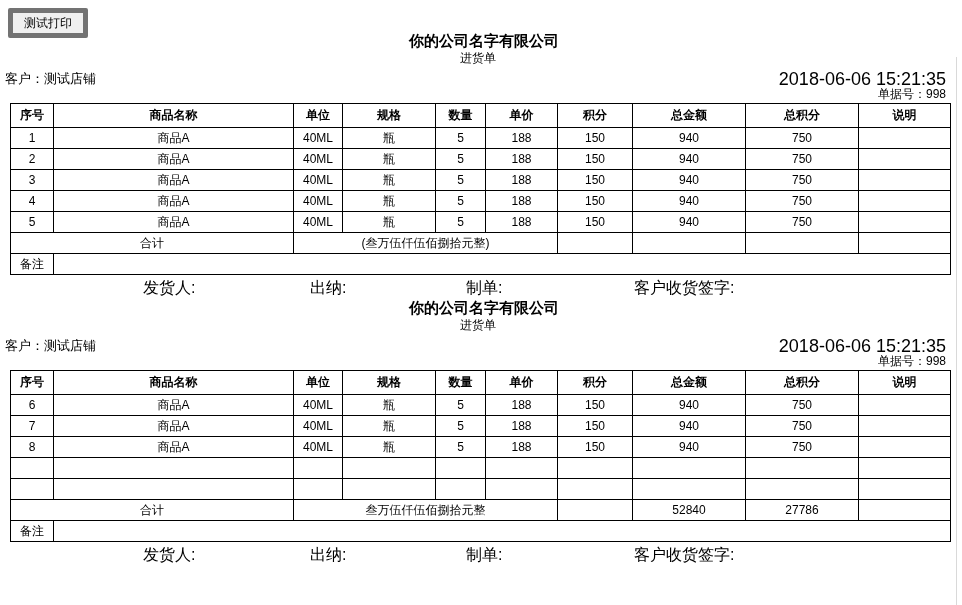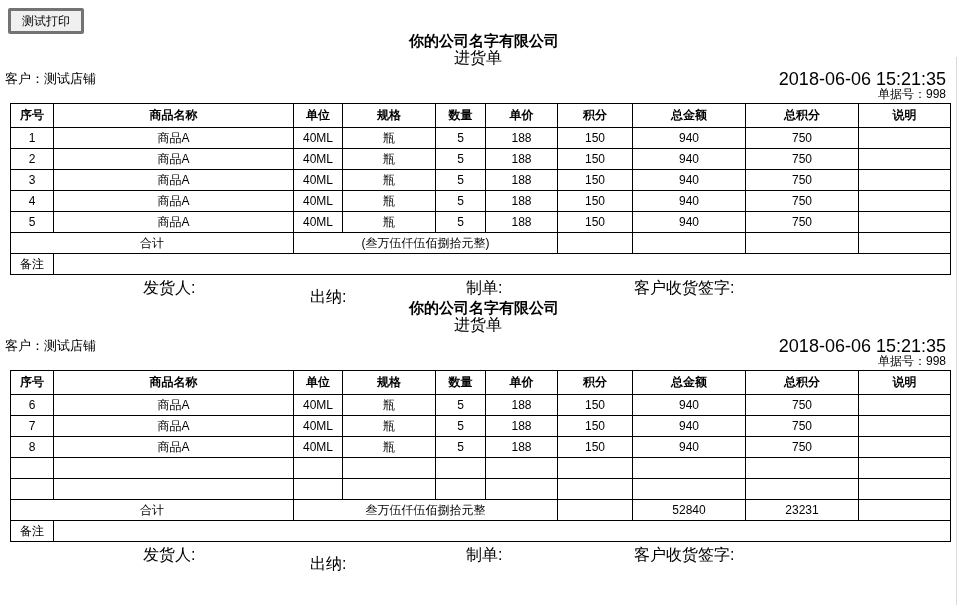--- a/index.html
+++ b/index.html
@@ -4,51 +4,51 @@
 <style>
   * { box-sizing: border-box; }
   html,body { margin:0; padding:0; }
   body {
     width:962px; height:605px; background:#ffffff; color:#000;
     font-family:"Liberation Sans", sans-serif; overflow:hidden; position:relative;
   }
   .print-btn {
     position:absolute; left:8px; top:8px;
     font-size:12px; line-height:14px; padding:3px 11px;
-    background:#f0f0f0; border:3px solid #737373; border-radius:2px;
+    background:#f0f0f0; border:5px solid #737373; border-radius:2px;
     font-family:"Liberation Sans", sans-serif; cursor:pointer;
   }
   .page-divider {
     position:absolute; left:956px; top:57px; width:1px; height:548px;
     background:#d9d9d9;
   }
   .page { position:absolute; left:0; width:956px; }
   .page-1 { top:33px; }
   .page-2 { top:300px; }
   .company { position:absolute; top:0; left:0; width:100%; text-align:center;
     font-size:15px; font-weight:bold; line-height:15px;padding-left:12px; }
   .line2 { position:absolute; top:18px; left:0; width:100%; text-align:center;
-    font-size:16px; line-height:14px; }
+    font-size:12px; line-height:14px; }
   .doc-no { position:absolute; top:18px; right:10px; font-size:12px; line-height:14px;margin-top:36px; }
   .line3 { position:absolute; top:39px; left:5px; font-size:13px; line-height:14px; }
   .datetime { position:absolute; top:39px; right:10px; font-size:18px; line-height:14px; }
   table.inv {
     position:absolute; top:70px; left:10px;
     width:940px; border-collapse:collapse; table-layout:fixed;
   }
   .inv th, .inv td {
     border:1px solid #000; padding:0 2px; font-size:12px;
     text-align:center; height:21px; overflow:hidden; white-space:nowrap;
   }
   .inv th { height:24px; font-weight:bold; }
   .inv td.remark-val { text-align:left; }
   .footer-line { position:absolute; top:247px; left:0; width:100%; height:16px;
     font-size:16px; line-height:16px; }
   .footer-line span { position:absolute; top:0; }
-  .sig-0 { left:143px; } .sig-1 { left:310px;margin-top:9px; } .sig-2 { left:466px; } .sig-3 { left:619px;margin-left:15px; }
+  .sig-0 { left:143px; } .sig-1 { left:310px; } .sig-2 { left:466px; } .sig-3 { left:619px;margin-left:15px; }
 </style>
 </head>
 <body>
 
 <button class="print-btn">测试打印</button>
 
 <div class="page-divider"></div>
 
 <div class="page page-1">
   <div class="company">你的公司名字有限公司</div>
@@ -265,21 +265,21 @@
           <td></td>
           <td></td>
         </tr>
       </tbody>
     <tfoot>
       <tr>
         <td colspan="2">合计</td>
         <td colspan="4">叁万伍仟伍佰捌拾元整</td>
         <td></td>
         <td>52840</td>
-        <td>23231</td>
+        <td>27786</td>
         <td></td>
       </tr>
       <tr>
         <td>备注</td>
         <td colspan="9" class="remark-val"></td>
       </tr>
     </tfoot>
   </table>
 
   <div class="footer-line">

